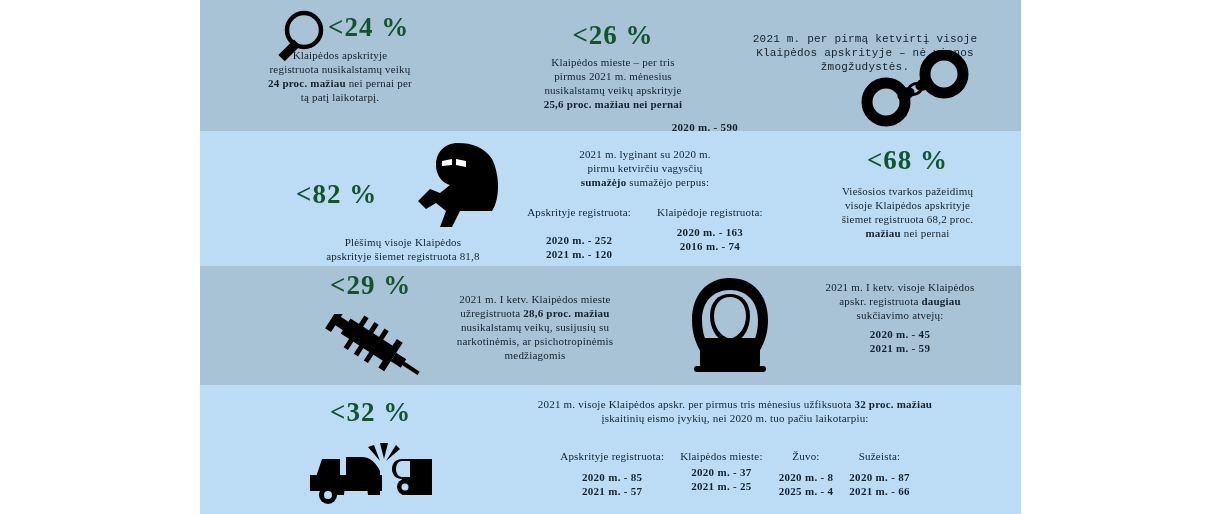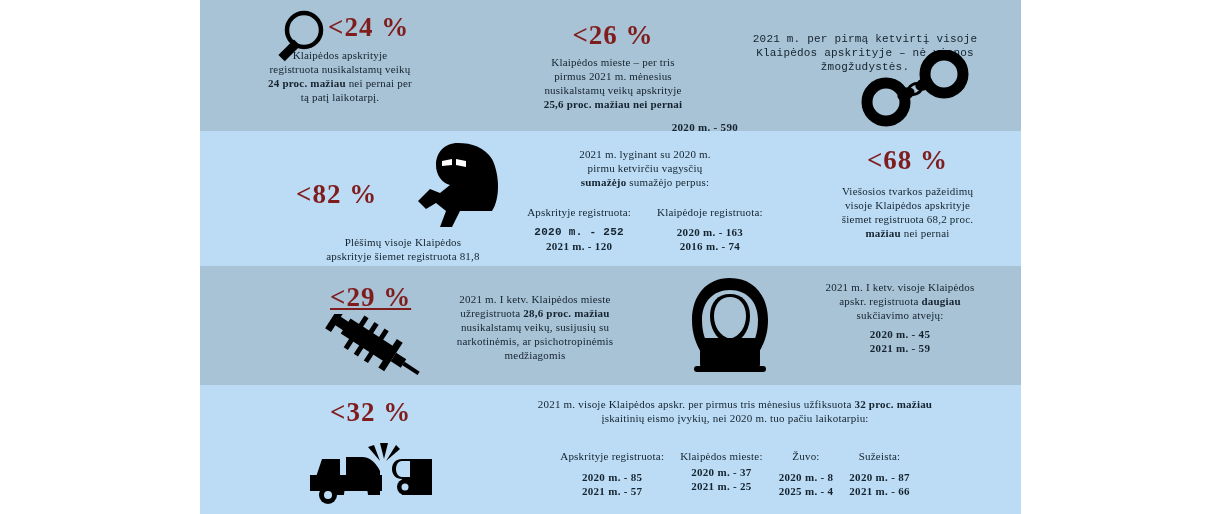--- a/index.html
+++ b/index.html
@@ -33,21 +33,21 @@
   #band-3 { top: 266px; height: 119px; }
   #band-4 { top: 385px; height: 129px; }
 
   .cell {
     position: absolute;
     box-sizing: border-box;
     text-align: center;
     color: #14232e;
   }
   .pct {
-    color: #7f1d1d;
+    color: #14532d;
     font-weight: bold;
     letter-spacing: 1px;
     line-height: 1;
     font-family: "Liberation Serif", "DejaVu Serif", serif;
   }
   .pct-24, .pct-26, .pct-82, .pct-68, .pct-29, .pct-32 { font-size: 27px; }
 
   .body-text {
     font-size: 11px;
     line-height: 14px;
@@ -158,21 +158,21 @@
 
     <div class="cell" style="left:290px; top:16px; width:310px;">
       <div class="body-text reg">
         <div><span>2021 m. lyginant su 2020 m.</span></div>
         <div><span>pirmu ketvirčiu vagysčių</span></div>
         <div><span class="b">sumažėjo</span><span> sumažėjo perpus:</span></div>
       </div>
       <div class="stat-cols" style="margin-top:16px;">
         <div class="stat-col">
           <div class="col-head nowrap"><span>Apskrityje registruota:</span></div>
-          <div class="stat-line" style="margin-top:5px;font-family:Liberation Mono, monospace;"><span>2020 m. - 252</span></div>
+          <div class="stat-line" style="margin-top:13px;"><span>2020 m. - 252</span></div>
           <div class="stat-line"><span>2021 m. - 120</span></div>
         </div>
         <div class="stat-col">
           <div class="col-head nowrap"><span>Klaipėdoje registruota:</span></div>
           <div class="stat-line" style="margin-top:5px;"><span>2020 m. - 163</span></div>
           <div class="stat-line"><span>2016 m. - 74</span></div>
         </div>
       </div>
     </div>
 
@@ -183,21 +183,21 @@
         <div><span>visoje Klaipėdos apskrityje</span></div>
         <div><span>šiemet registruota 68,2 proc.</span></div>
         <div><span class="b">mažiau</span><span> nei pernai</span></div>
       </div>
     </div>
   </div>
 
   <div class="band dark" id="band-3">
 
     <div class="cell" style="left:20px; top:6px; width:200px;">
-      <div class="pct pct-29" style="position:absolute; left:110px; top:12px;text-decoration:underline;">&lt;29 %</div>
+      <div class="pct pct-29" style="position:absolute; left:110px; top:0;">&lt;29 %</div>
       <div class="icon" style="left:100px; top:42px;">
         <svg width="110" height="62" viewBox="0 0 110 62">
           <g transform="rotate(33 55 31)">
             <rect x="20" y="22" width="52" height="18" fill="#000"></rect>
             <rect x="30" y="12" width="5" height="38" fill="#000"></rect>
             <rect x="42" y="12" width="5" height="38" fill="#000"></rect>
             <rect x="54" y="12" width="5" height="38" fill="#000"></rect>
             <rect x="70" y="14" width="7" height="34" fill="#000"></rect>
             <rect x="77" y="26" width="12" height="10" fill="#000"></rect>
             <rect x="89" y="29" width="18" height="4" fill="#000"></rect>

